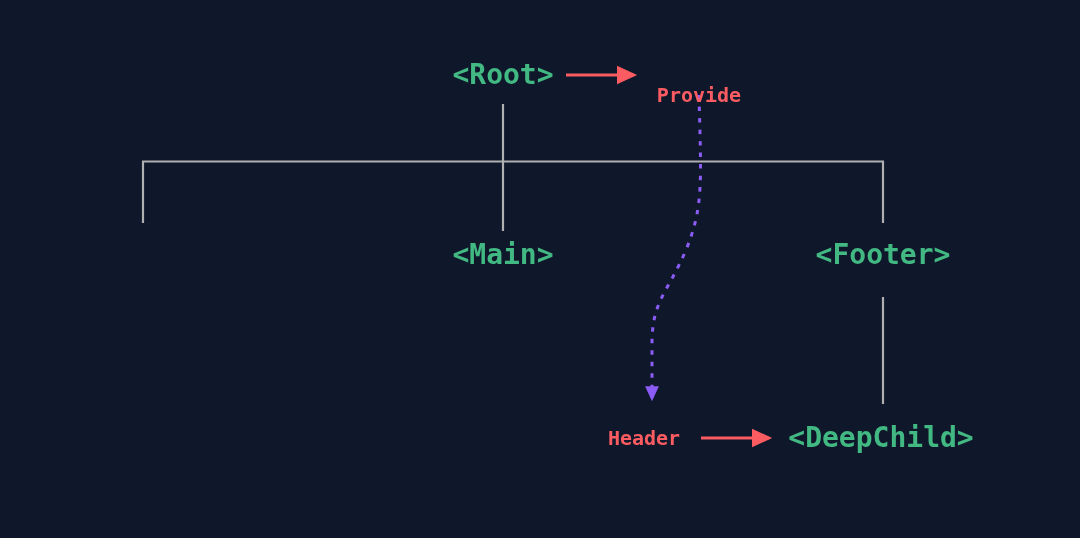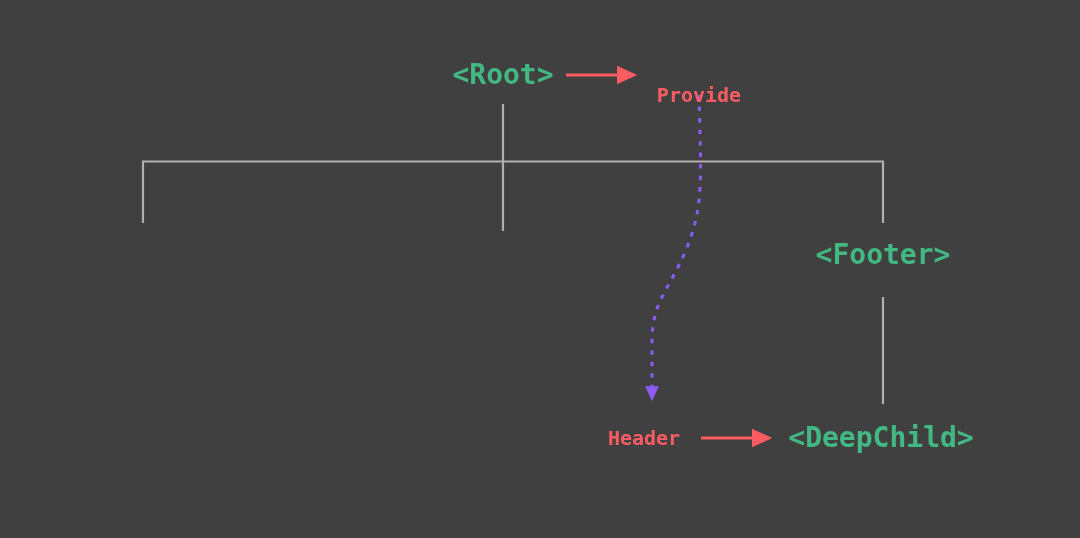--- a/index.html
+++ b/index.html
@@ -7,21 +7,21 @@
     padding: 0;
     background: #ffffff;
   }
   body {
     font-family: "DejaVu Sans Mono", "Liberation Mono", monospace;
   }
   #diagram-root {
     position: relative;
     width: 1080px;
     height: 538px;
-    background: #404040;
+    background: #0f172a;
     overflow: hidden;
   }
   #diagram-svg {
     position: absolute;
     left: 0;
     top: 0;
     width: 1080px;
     height: 538px;
   }
   .node-label {
@@ -96,20 +96,21 @@
     </g>
 
     <g>
       <path d="M 699,95 C 701,180 704,206 686,250 C 668,292 653,300 652,340 L 652,398" fill="none" stroke="#8b5cf6" stroke-width="3" stroke-linecap="butt" stroke-dasharray="4.5 7" marker-end="url(#arrowhead-purple)"></path>
     </g>
   </svg>
 
   <div class="node-label" style="left:503px; top:75px;">&lt;Root&gt;</div>
 
 
+  <div class="node-label" style="left:503px; top:255px;">&lt;Main&gt;</div>
 
   <div class="node-label" style="left:883px; top:255px;">&lt;Footer&gt;</div>
 
   <div class="node-label" style="left:881px; top:438px;">&lt;DeepChild&gt;</div>
 
   <div class="api-label" style="left:699px; top:75px;margin-top:20px;">Provide</div>
 
   <div class="api-label" style="left:644px; top:438px;">Header</div>
 
 </div>

